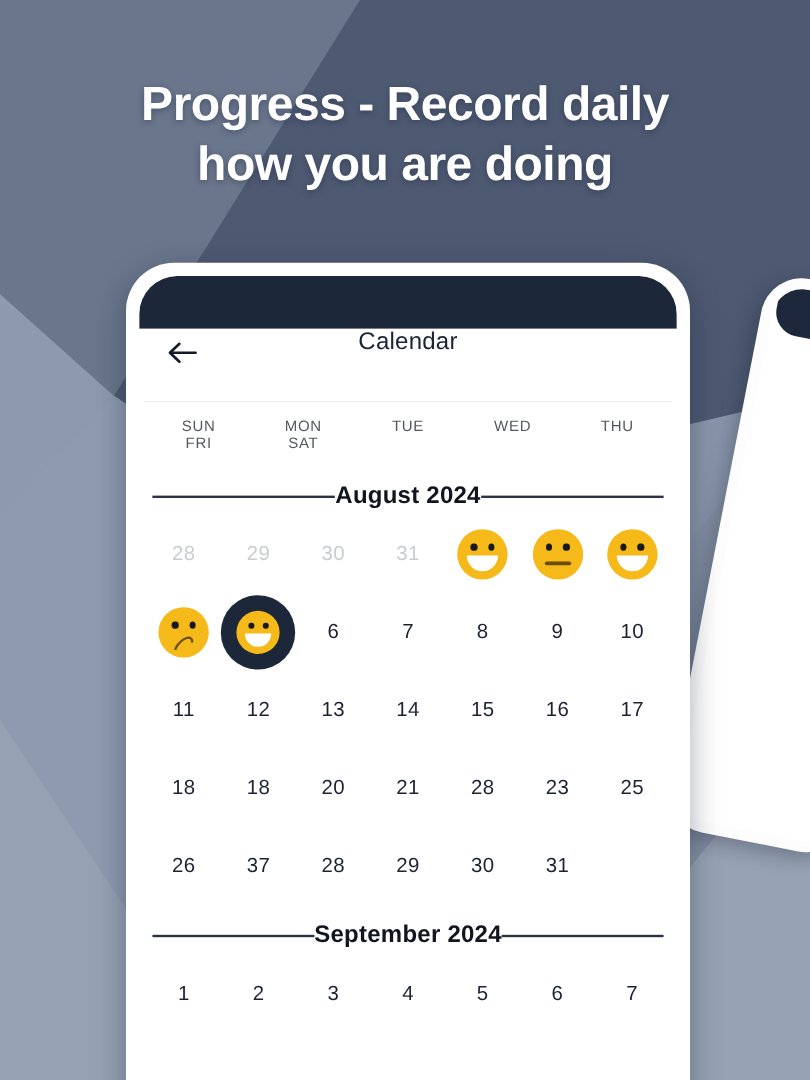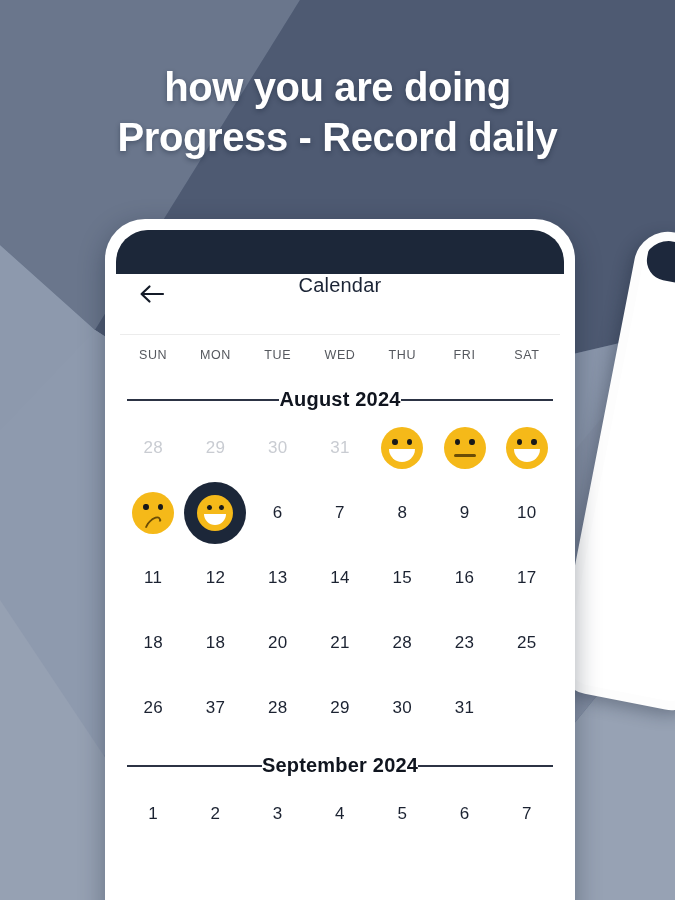--- a/index.html
+++ b/index.html
@@ -131,21 +131,21 @@
 
   #appbar-divider {
     height: 1px;
     background: #ececec;
     margin: 0 4px;
   }
 
   
   #weekday-row {
     display: grid;
-    grid-template-columns: repeat(7, 1fr);
+    grid-template-columns: repeat(5, 1fr);
     padding: 13px 6px 12px 6px;
     background: #ffffff;
   }
   #weekday-row .wd {
     text-align: center;
     font-size: 12.5px;
     letter-spacing: 0.6px;
     color: #55585e;
   }
 
@@ -275,22 +275,22 @@
     <polygon points="300,0 675,0 675,330 250,430 95,330" fill="#4e5a72"></polygon>
     <polygon points="0,245 95,330 250,430 40,900 0,900" fill="#8d99ad"></polygon>
     <polygon points="95,330 250,430 40,900 0,900 0,430" fill="#8e9aae"></polygon>
     <polygon points="250,430 675,330 675,600 90,900 40,900" fill="#8a96ab"></polygon>
     <polygon points="675,330 675,600 430,900 200,900" fill="#8792a7"></polygon>
     <polygon points="430,900 675,600 675,900" fill="#97a2b4"></polygon>
     <polygon points="0,600 200,900 0,900" fill="#96a1b3"></polygon>
   </svg>
 
   <div id="headline">
+    <span class="hl-line">Progress - Record daily</span>
     <span class="hl-line">how you are doing</span>
-    <span class="hl-line">Progress - Record daily</span>
   </div>
 
   <div id="phone-right">
     <div class="pr-screen">
       <div class="pr-notch"></div>
     </div>
   </div>
 
   <div id="phone-main">
     <div id="phone-screen">

